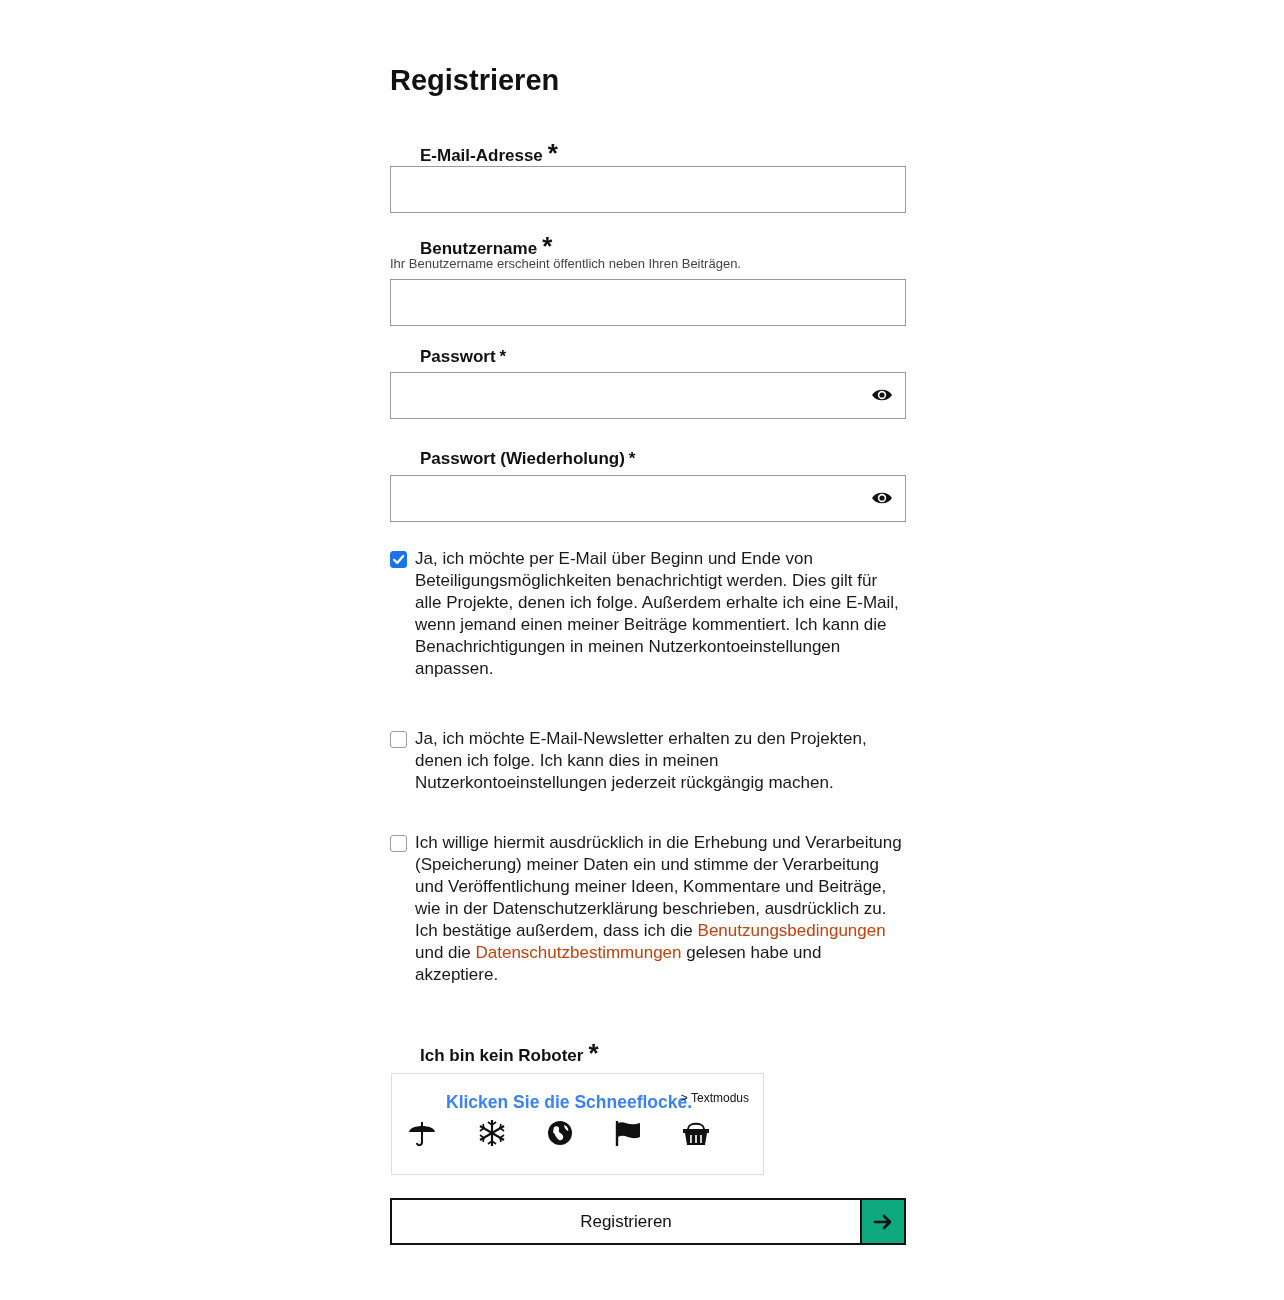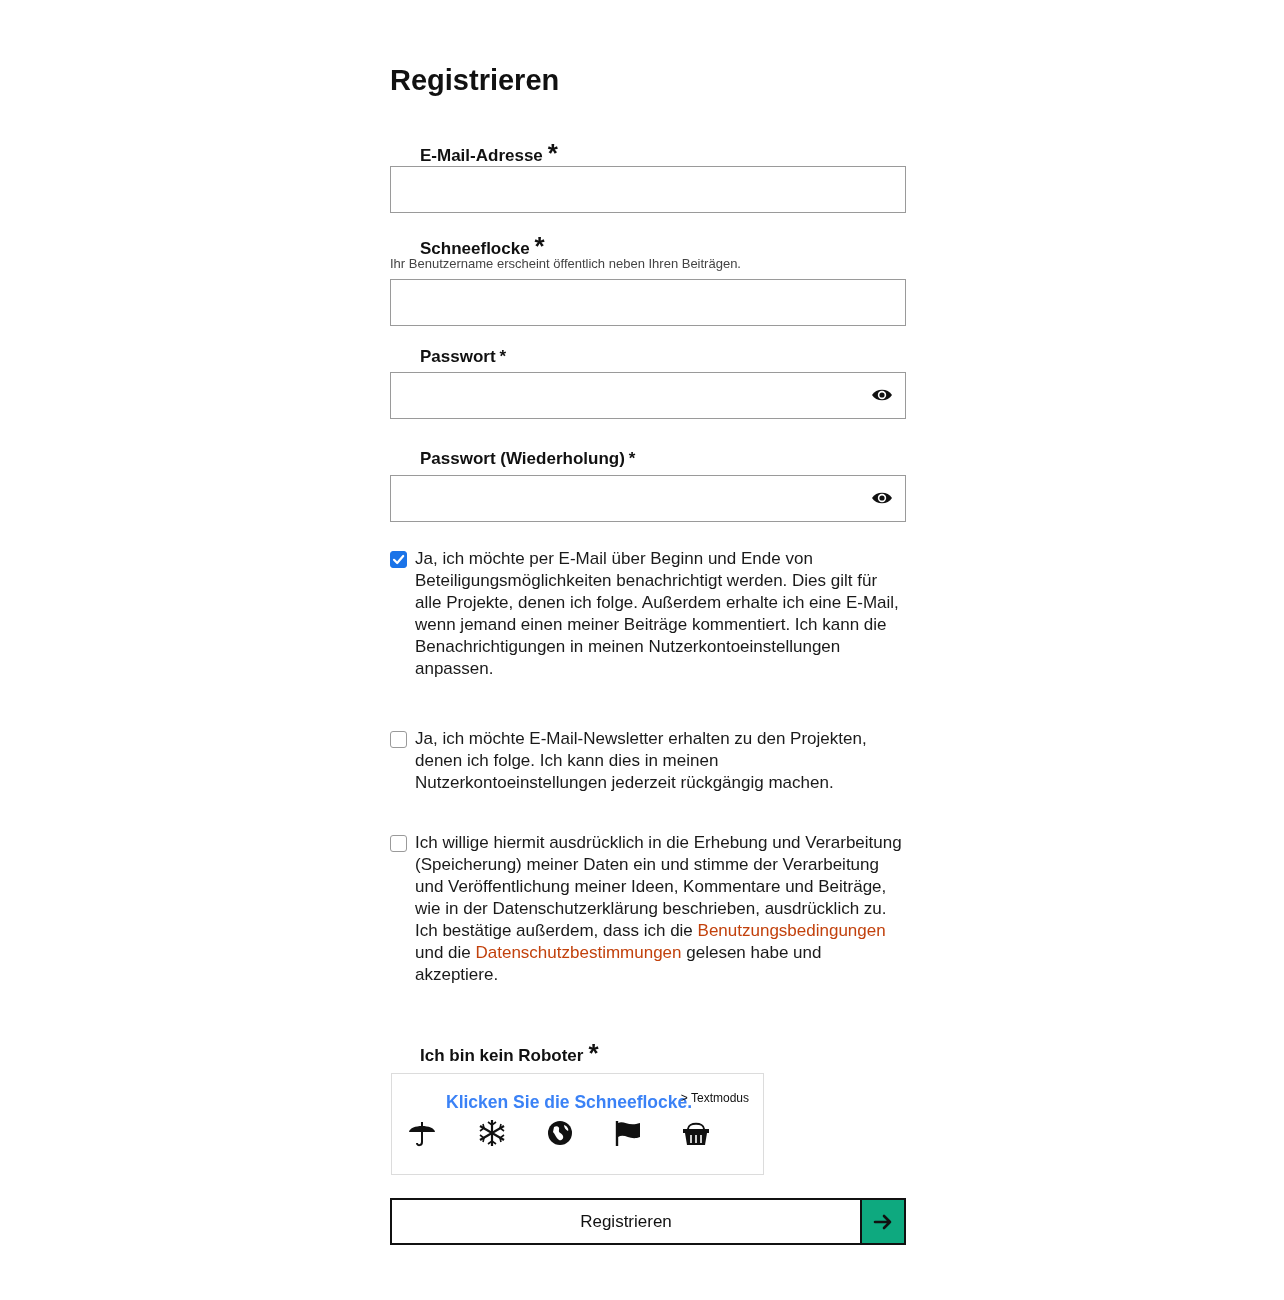--- a/index.html
+++ b/index.html
@@ -102,21 +102,21 @@
   <h1 class="title">Registrieren</h1>
 
   <div class="label" style="top:138px;">
     <span>E-Mail-Adresse</span><span class="star-big">*</span>
   </div>
   <div class="input" style="top:166px;">
     <input type="email" value="" style="">
   </div>
 
   <div class="label" style="top:231px;">
-    <span>Schneeflocke</span><span class="star-big">*</span>
+    <span>Benutzername</span><span class="star-big">*</span>
   </div>
   <div class="hint" style="top:256px;">Ihr Benutzername erscheint öffentlich neben Ihren Beiträgen.</div>
   <div class="input" style="top:279px;">
     <input type="text" value="" style="">
   </div>
 
   <div class="label" style="top:347px;">
     <span>Passwort</span><span class="star-small">*</span>
   </div>
   <div class="input" style="top:372px;">

